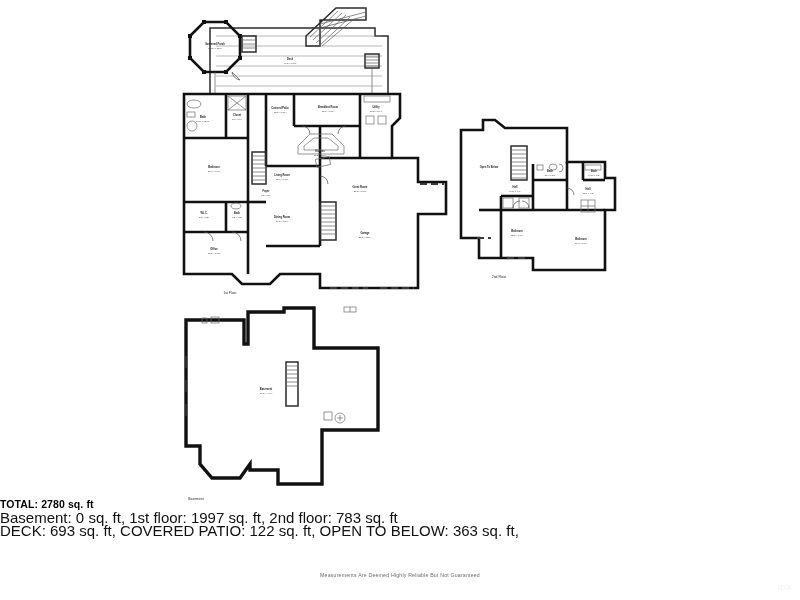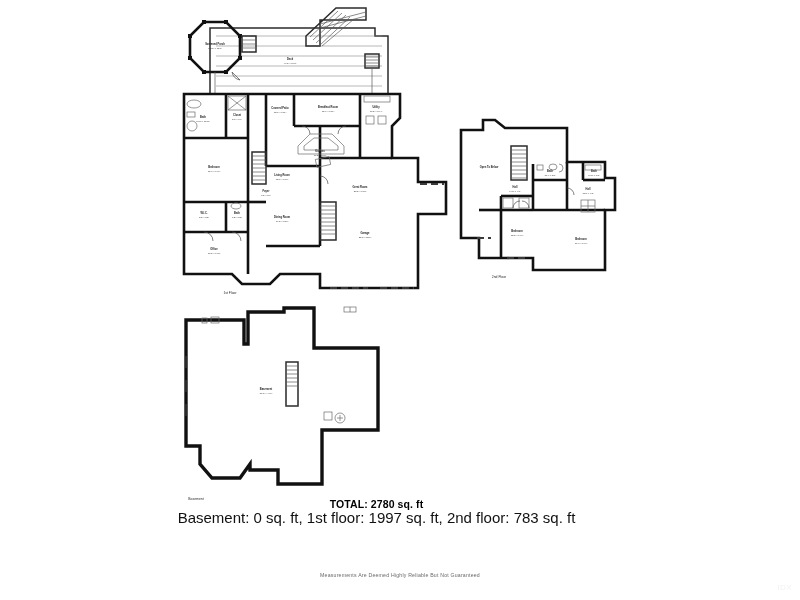--- a/index.html
+++ b/index.html
@@ -42,23 +42,22 @@
   text.floorlabel{
     font-family:"Liberation Sans", sans-serif;
     font-size:3.4px;
     fill:#2a2a2a;
     text-anchor:middle;
   }
 
   
   #summary{
     position:absolute;
-    left:9px; top:498px;
+    left:0; top:498px;
     width:735px;
-    text-align:center;
     line-height:13.2px;
   }
   #summary .total{
     font-size:10.5px;
     font-weight:bold;
     color:#000;
     letter-spacing:0.1px;
   }
   #summary .line{
     font-size:15px;
@@ -403,19 +402,20 @@
       <text class="rlabel" x="90" y="84">Basement</text>
       <text class="rdim" x="90" y="88">57'1" x 44'7"</text>
 
       <text class="floorlabel" x="20" y="194">Basement</text>
     </svg>
   </div>
 
   <div id="summary">
     <div class="total">TOTAL: 2780 sq. ft</div>
     <div class="line">Basement: 0 sq. ft, 1st floor: 1997 sq. ft, 2nd floor: 783 sq. ft</div>
+    <div class="line">DECK: 693 sq. ft, COVERED PATIO: 122 sq. ft, OPEN TO BELOW: 363 sq. ft,</div>
   </div>
 
   <div id="disclaimer">Measurements Are Deemed Highly Reliable But Not Guaranteed</div>
 
   <div id="watermark">IDX</div>
 
 </div>
 
 </body></html>

